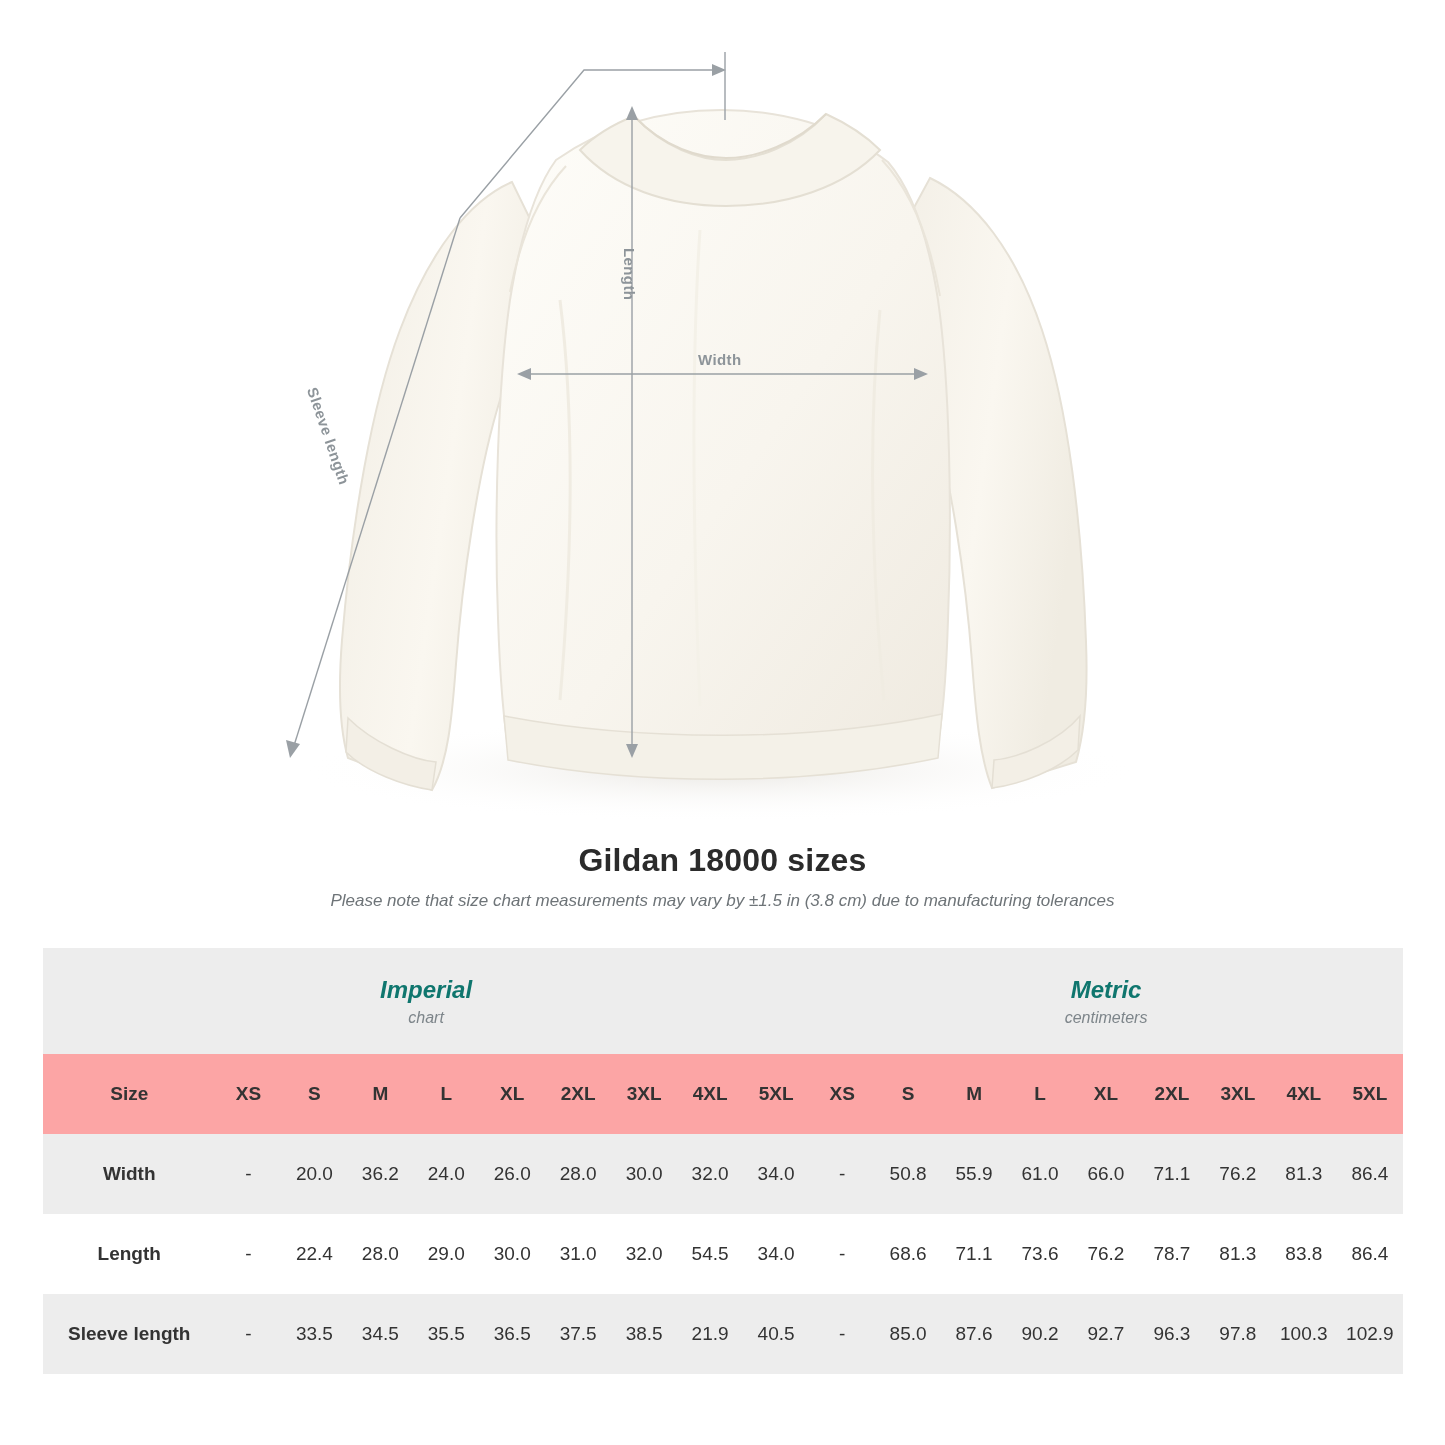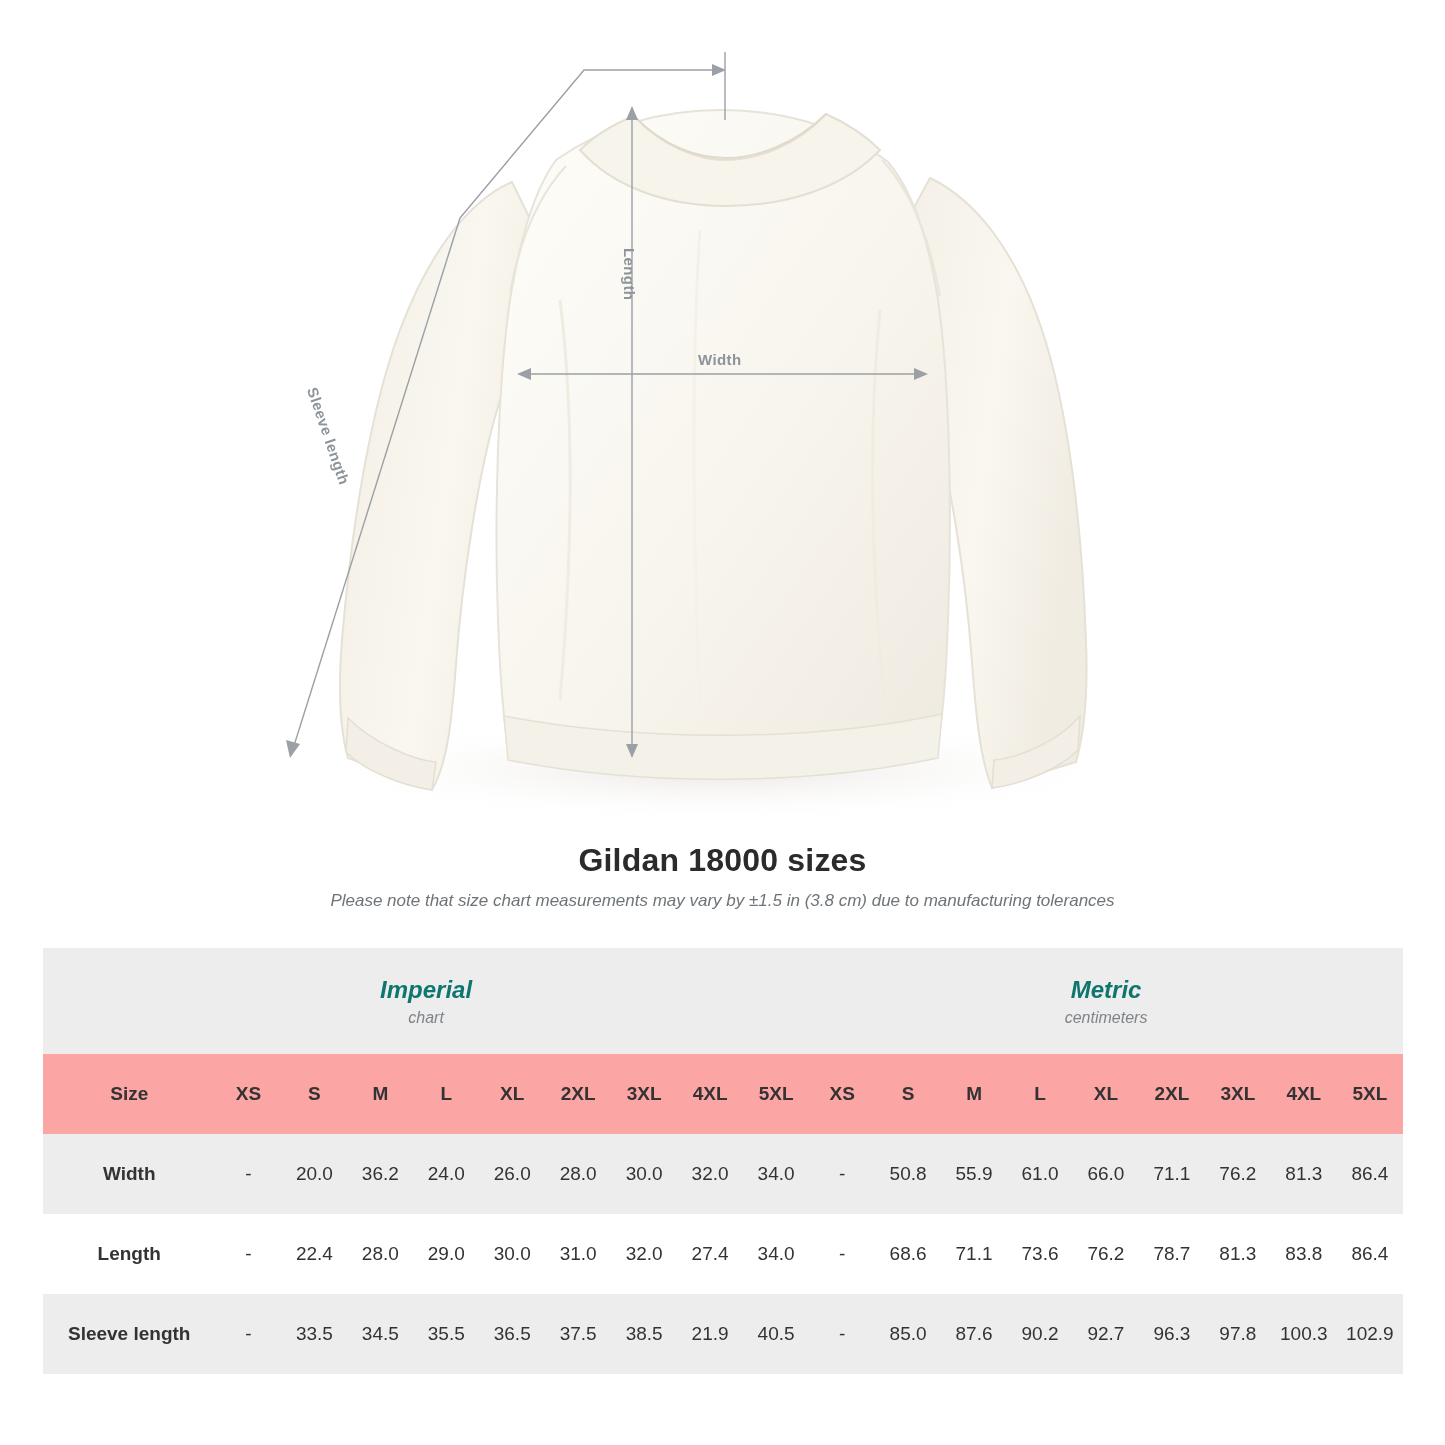--- a/index.html
+++ b/index.html
@@ -310,21 +310,21 @@
 
         <tr class="data-row">
           <td class="label-cell">Length</td>
           <td>-</td>
           <td>22.4</td>
           <td>28.0</td>
           <td>29.0</td>
           <td>30.0</td>
           <td>31.0</td>
           <td>32.0</td>
-          <td>27.4</td>
+          <td>54.5</td>
           <td>34.0</td>
           <td>-</td>
           <td>68.6</td>
           <td>71.1</td>
           <td>73.6</td>
           <td>76.2</td>
           <td>78.7</td>
           <td>81.3</td>
           <td>83.8</td>
           <td>86.4</td>

